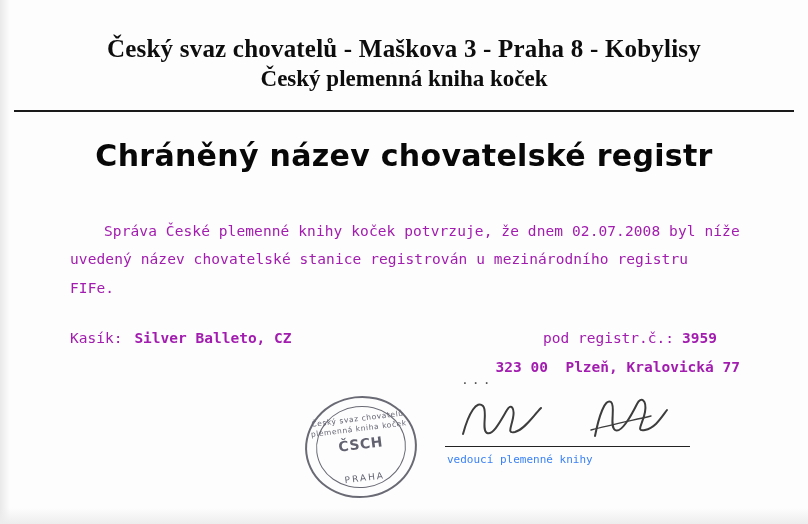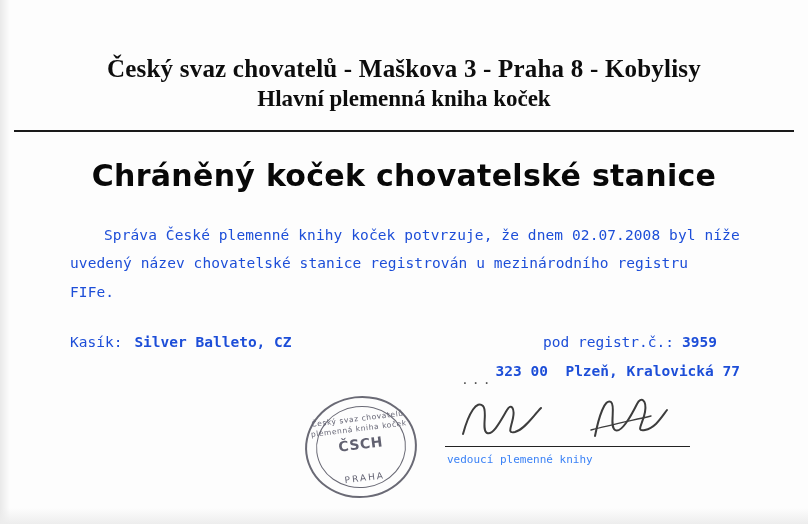--- a/index.html
+++ b/index.html
@@ -18,21 +18,21 @@
     position: relative;
     width: 808px;
     height: 524px;
     background: #fdfdfd;
     box-sizing: border-box;
   }
 
   
   .header {
     text-align: center;
-    padding-top: 54px;
+    padding-top: 34px;
   }
   .header-line1 {
     font-family: "Liberation Serif", serif;
     font-weight: bold;
     font-size: 25px;
     letter-spacing: 0.2px;
     line-height: 1.18;
     color: #0d0d0d;
   }
   .header-line2 {
@@ -56,25 +56,25 @@
     margin-top: 26px;
     font-family: "DejaVu Sans", sans-serif;
     font-weight: bold;
     font-size: 30px;
     letter-spacing: 0.3px;
     color: #080808;
   }
 
   
   .body-area {
-    margin-top: 28px;
+    margin-top: 44px;
     padding: 0 68px 0 70px;
     font-family: "DejaVu Sans Mono", monospace;
     font-size: 14.5px;
-    color: #1d4ed8;
+    color: #a21caf;
     line-height: 1.95;
   }
   .para {
     text-indent: 34px;
     letter-spacing: 0.1px;
     white-space: pre-wrap;
   }
 
   .fields {
     margin-top: 22px;
@@ -215,26 +215,26 @@
 </style>
 </head>
 <body>
 
 <div class="page">
 
   <div class="scan-edge-left"></div>
 
   <div class="header">
     <div class="header-line1">Český svaz chovatelů - Maškova 3 - Praha 8 - Kobylisy</div>
-    <div class="header-line2">Hlavní plemenná kniha koček</div>
+    <div class="header-line2">Český plemenná kniha koček</div>
   </div>
 
   <div class="rule"></div>
 
-  <div class="doc-title">Chráněný koček chovatelské stanice</div>
+  <div class="doc-title">Chráněný název chovatelské registr</div>
 
   <div class="body-area">
     <div class="para">Správa České plemenné knihy koček potvrzuje, že dnem 02.07.2008 byl níže uvedený název chovatelské stanice registrován u mezinárodního registru FIFe.</div>
 
     <div class="fields">
       <div class="field-row">
         <span class="f-label">Kasík:</span>
         <span class="f-value" style="padding-left:12px;">Silver Balleto, CZ</span>
         <span class="f-right-label">pod registr.č.:</span>
         <span class="f-right-value">3959</span>

